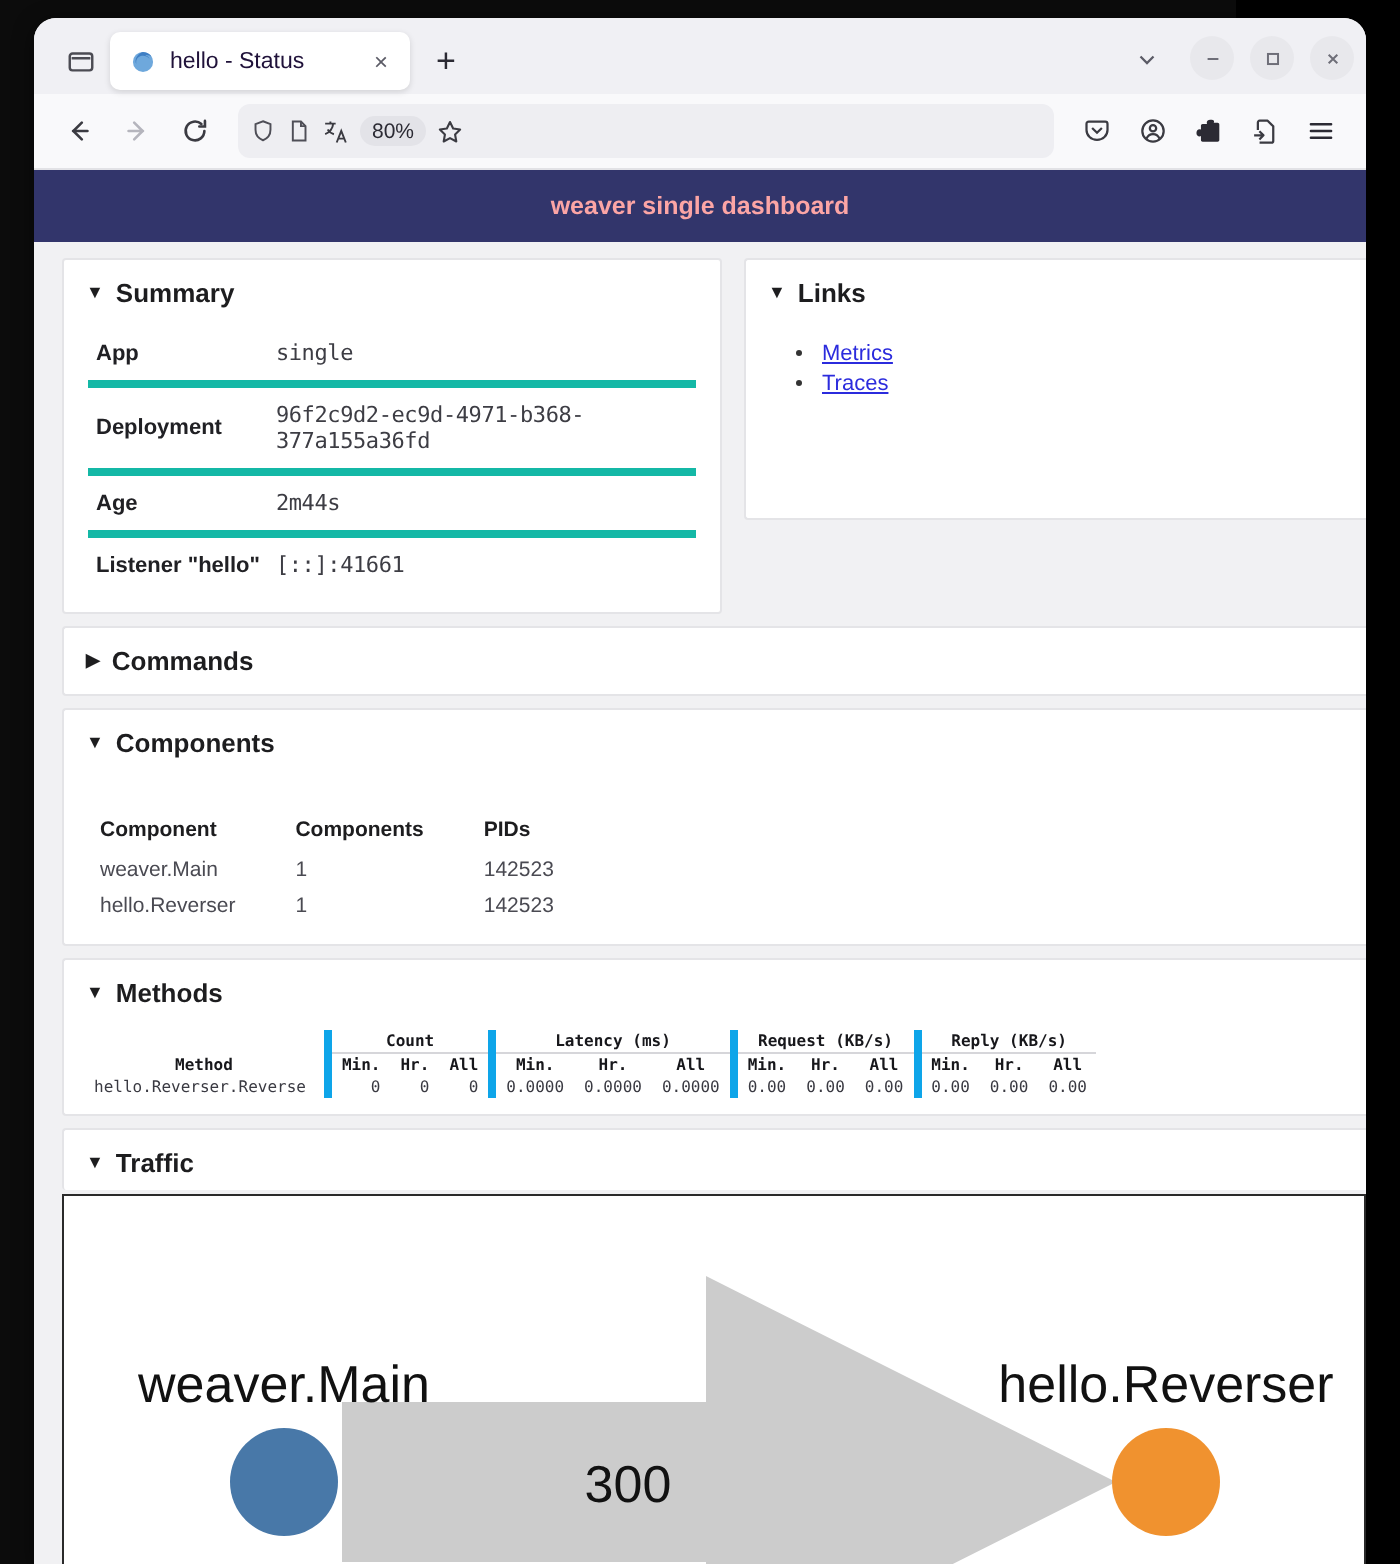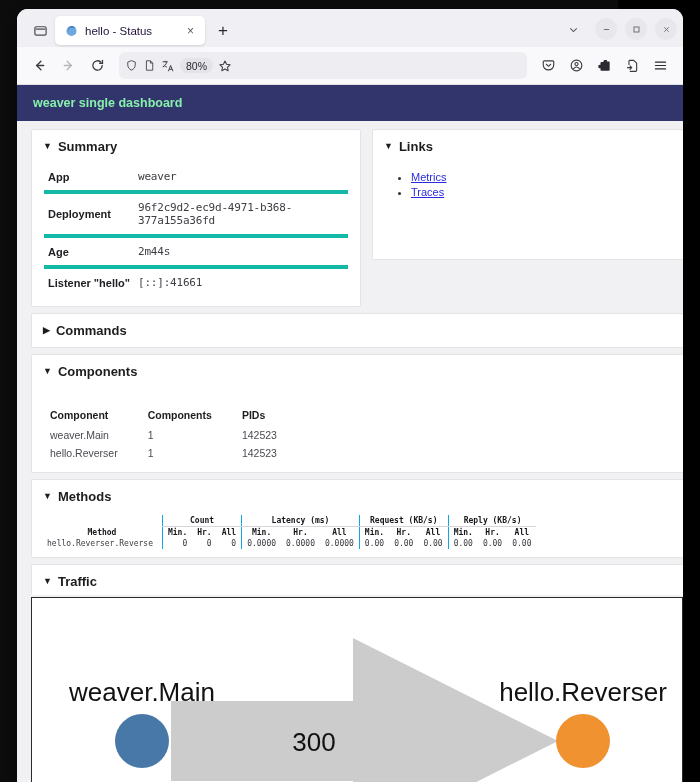--- a/index.html
+++ b/index.html
@@ -132,24 +132,25 @@
   .navbar-right { display: flex; align-items: center; gap: 1px; }
 
   
   .viewport {
     height: 782px;
     background: #ffffff;
     overflow: hidden;
   }
   .dash-header {
     background: #32356b;
-    color: #86efac;
+    color: #fca5a5;
     font-size: 12.5px;
     font-weight: bold;
     padding: 11px 16px;
+    text-align: center;
   }
   .page-body { background: #f1f1f3; padding: 0; }
 
   .row2 { display: flex; gap: 0; align-items: flex-start; }
   .col-left  { width: 344px; padding: 8px 0 0 14px; }
   .col-right { flex: 1 1 auto; padding: 8px 0 0 11px; }
 
   .card {
     background: #ffffff;
     border: 1px solid #e4e4e7;
@@ -201,21 +202,21 @@
   .methods-wrap { padding: 2px 0 8px 10px; }
   table.methods {
     border-collapse: collapse;
     font-family: "DejaVu Sans Mono", monospace;
     font-size: 8px;
     color: #3a3a42;
   }
   table.methods th { font-weight: bold; color: #17171b; padding: 1px 5px; text-align: center; white-space: nowrap; }
   table.methods td { padding: 1px 5px; text-align: right; white-space: nowrap; }
   table.methods .m-name { text-align: right; padding-right: 9px; }
-  table.methods .sep-l { border-left: 1px solid #0ea5e9; }
+  table.methods .sep-l { border-left: 4px solid #0ea5e9; }
   table.methods .grp { border-bottom: 1px solid #d6d6da; }
 
   
   .traffic-box {
     margin: 2px 0 0 14px;
     border: 1px solid #2a2a2a;
     background: #ffffff;
     height: 262px;
     overflow: hidden;
   }
@@ -362,21 +363,21 @@
             <div class="card">
               <div class="sect-title">
                 <span class="caret">▼</span>
                 <span>Summary</span>
               </div>
               <div class="sect-body-tight">
                 <table class="summary">
                   <tbody>
                       <tr>
                     <td class="sum-key">App</td>
-                    <td class="sum-val">weaver</td>
+                    <td class="sum-val">single</td>
                   </tr>
                   <tr>
                     <td class="sum-key">Deployment</td>
                     <td class="sum-val">96f2c9d2-ec9d-4971-b368-377a155a36fd</td>
                   </tr>
                   <tr>
                     <td class="sum-key">Age</td>
                     <td class="sum-val">2m44s</td>
                   </tr>
                   <tr>

